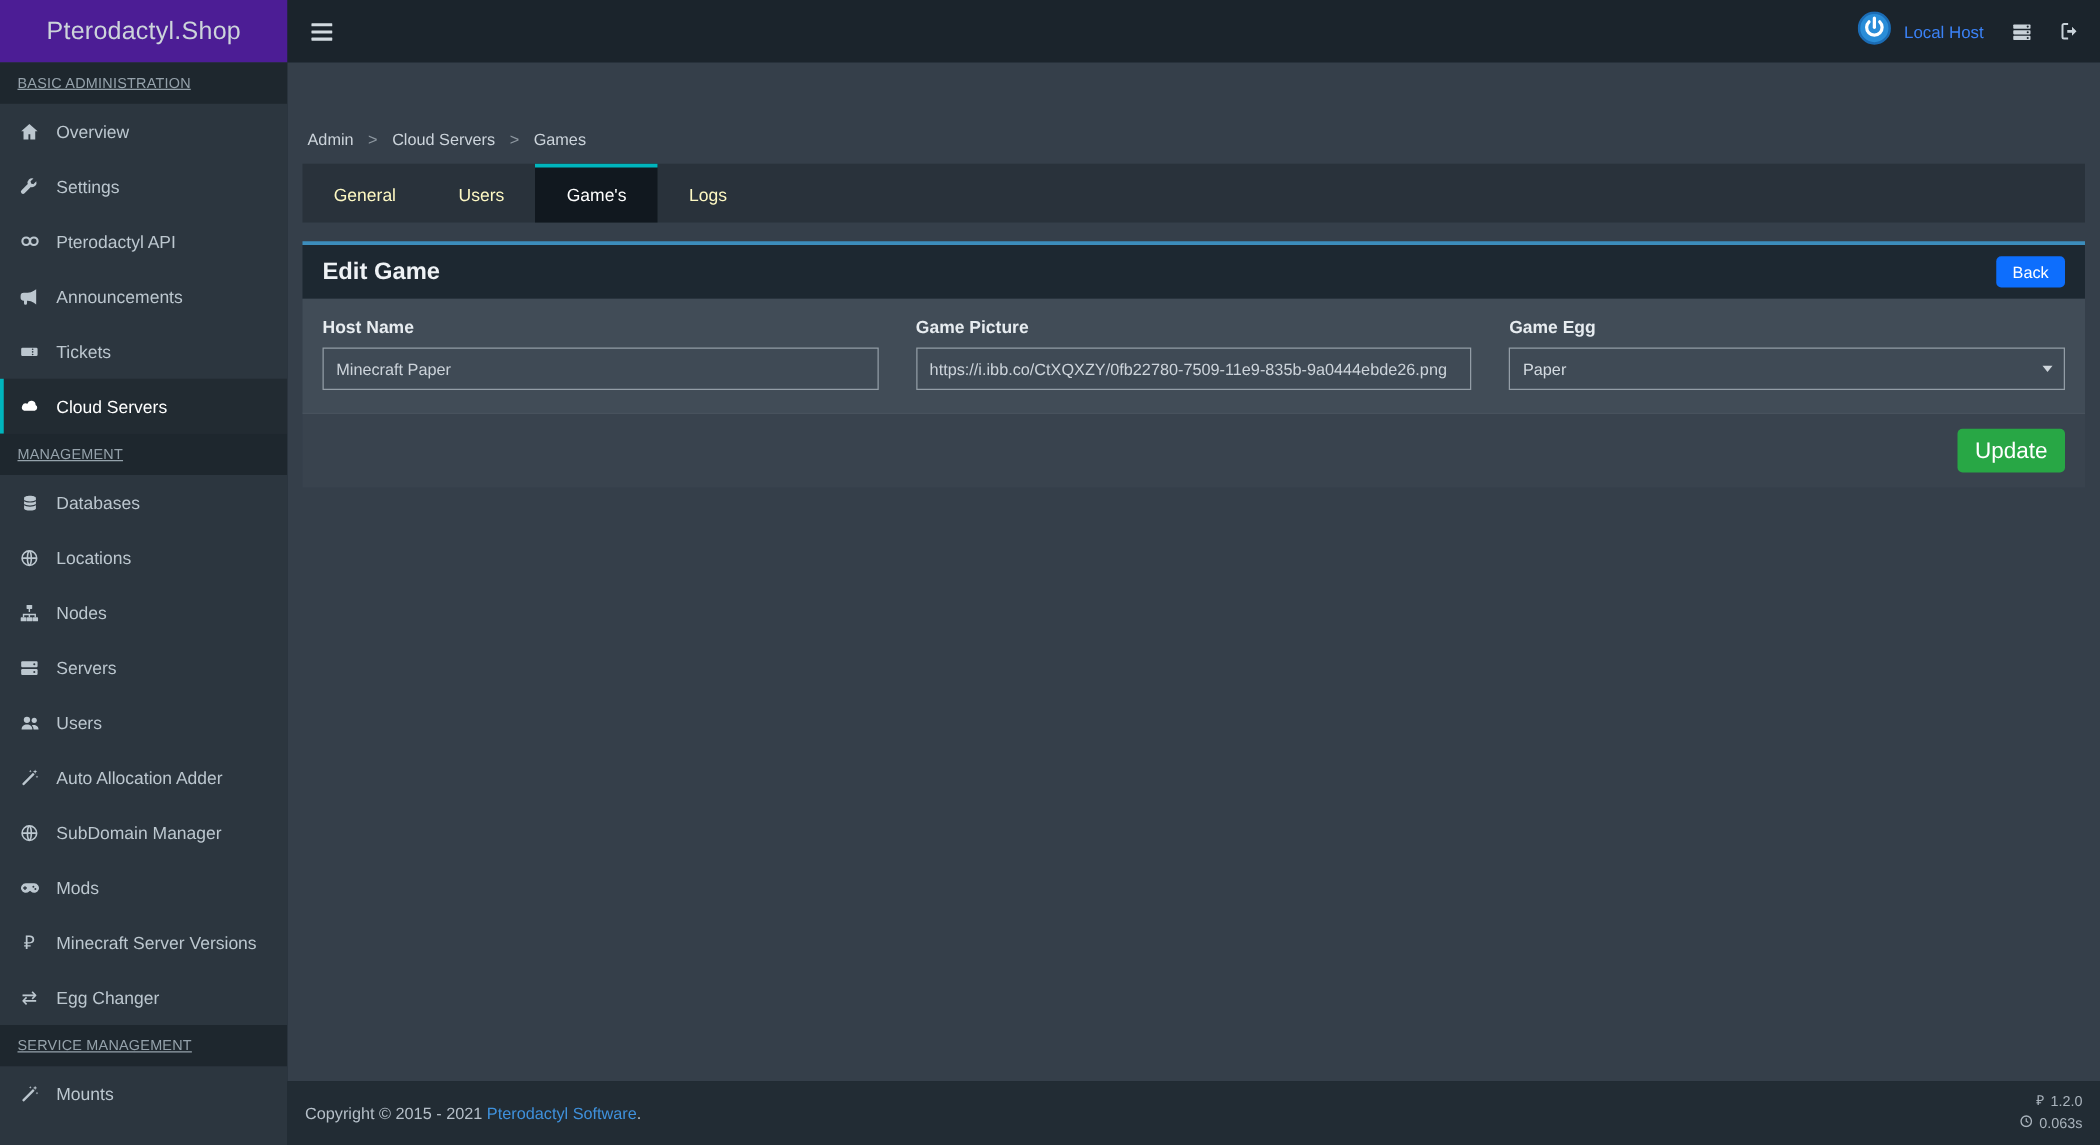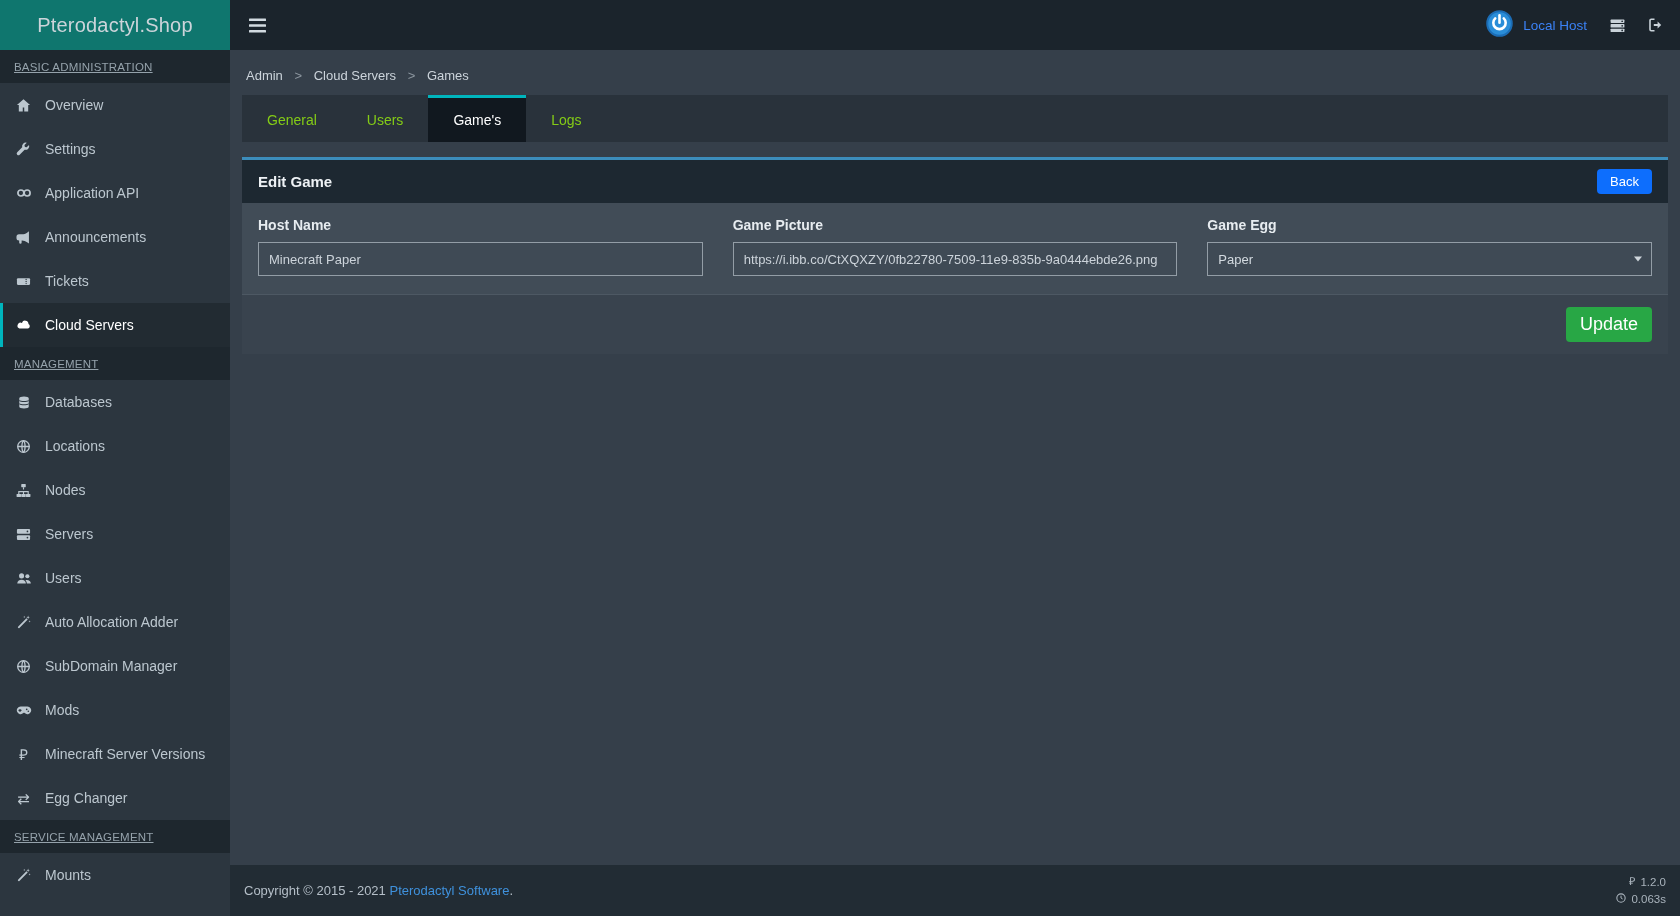--- a/index.html
+++ b/index.html
@@ -7,21 +7,21 @@
   body {
     font-family:"Liberation Sans", sans-serif;
     background:#1b242c;
     overflow:hidden;
   }
   .app { width:1680px; height:916px; display:flex; flex-direction:column; overflow:hidden; }
 
   
   .topbar { height:50px; flex-shrink:0; display:flex; }
   .logo {
-    width:230px; flex-shrink:0; background:#0f766e; color:#ccd4da;
+    width:230px; flex-shrink:0; background:#4c1d95; color:#ccd4da;
     font-size:20px; display:flex; align-items:center; justify-content:center;
     letter-spacing:.2px;
   }
   .topbar-rest { flex:1; background:#1b242c; display:flex; align-items:center; padding:0 16px; }
   .hamburger { color:#d2dae0; cursor:pointer; display:flex; align-items:center; margin-left:3px; }
   .topbar-right { margin-left:auto; display:flex; align-items:center; gap:22px; }
   .user-chip { display:flex; align-items:center; gap:10px; cursor:pointer; }
   .user-chip .host { color:#3b82f6; font-size:13.5px; }
   .nav-icon { color:#c9d2d9; display:flex; align-items:center; cursor:pointer; }
 
@@ -42,36 +42,36 @@
   .side-item.active { background:#222b32; color:#ffffff; border-left-color:#00b5bd; }
   .glyph-icn { font-size:15px; line-height:1; }
 
   .content-col { flex:1; display:flex; flex-direction:column; min-width:0; }
   .content { flex:1; background:#353f4a; padding:10px 12px 0; overflow:hidden; }
 
   
   .content-header { display:flex; justify-content:space-between; align-items:center; padding:8px 4px 12px; }
   .page-title { color:#f1f4f6; font-size:22px; font-weight:700; }
   .page-subtitle { color:#a6b1ba; font-size:13.5px; font-weight:400; margin-left:8px; }
-  .breadcrumb { font-size:13px; color:#ccd4db; }
+  .breadcrumb { font-size:13px; color:#ccd4db;margin-top:36px; }
   .breadcrumb .crumb { cursor:pointer; }
   .breadcrumb .sep { color:#8d97a0; margin:0 8px; }
 
   
   .tabs { display:flex; background:#29323b; }
   .tab {
     height:47px; display:flex; align-items:center; padding:0 25px;
-    font-size:14px; color:#84cc16; cursor:pointer; border-top:3px solid transparent;
+    font-size:14px; color:#fef9c3; cursor:pointer; border-top:3px solid transparent;
   }
   .tab.active { background:#11181f; color:#ffffff; border-top-color:#00b5bd; }
 
   
   .panel { margin-top:15px; border-top:3px solid #3c8dbc; }
   .panel-header { background:#1d2831; height:43px; display:flex; align-items:center; padding:0 16px; }
-  .panel-title { color:#eef2f5; font-size:15px; font-weight:700; }
+  .panel-title { color:#eef2f5; font-size:19px; font-weight:700; }
   .btn { border:none; border-radius:4px; cursor:pointer; font-family:inherit; }
   .btn-back { margin-left:auto; background:#0d6efd; color:#fff; font-size:13px; padding:5px 13px; }
   .panel-body { background:#414c57; padding:14px 16px 18px; display:flex; gap:30px; }
   .field { flex:1; min-width:0; }
   .field label { display:block; font-size:14px; font-weight:700; color:#e7ecf0; margin-bottom:9px; }
   .form-control {
     width:100%; height:34px; background:#3f4a55; border:1px solid #939da6;
     color:#ccd3da; font-size:13px; padding:0 10px; font-family:inherit; outline:none;
   }
   .select-wrap { position:relative; }
@@ -169,21 +169,21 @@
       </a>
       <a class="side-item">
         <span class="icn">
             <svg viewBox="0 0 16 16" width="16" height="16">
               <g fill="none" stroke="currentColor" stroke-width="1.7">
                 <circle cx="4.9" cy="8" r="3"></circle>
                 <circle cx="11.1" cy="8" r="3"></circle>
               </g>
             </svg>
           </span>
-        <span>Application API</span>
+        <span>Pterodactyl API</span>
       </a>
       <a class="side-item">
         <span class="icn">
             <svg viewBox="0 0 16 16" width="15" height="15" fill="currentColor">
               <path d="M13.8 1.4v13l-2-1.4a9.3 9.3 0 0 0-5.3-1.7H6v2.1a1.3 1.3 0 0 1-2.6 0v-2.1h-.2A2.7 2.7 0 0 1 .5 8.6V7.2a2.7 2.7 0 0 1 2.7-2.7h3.3c1.9 0 3.7-.6 5.3-1.7z"></path>
             </svg>
           </span>
         <span>Announcements</span>
       </a>
       <a class="side-item">

